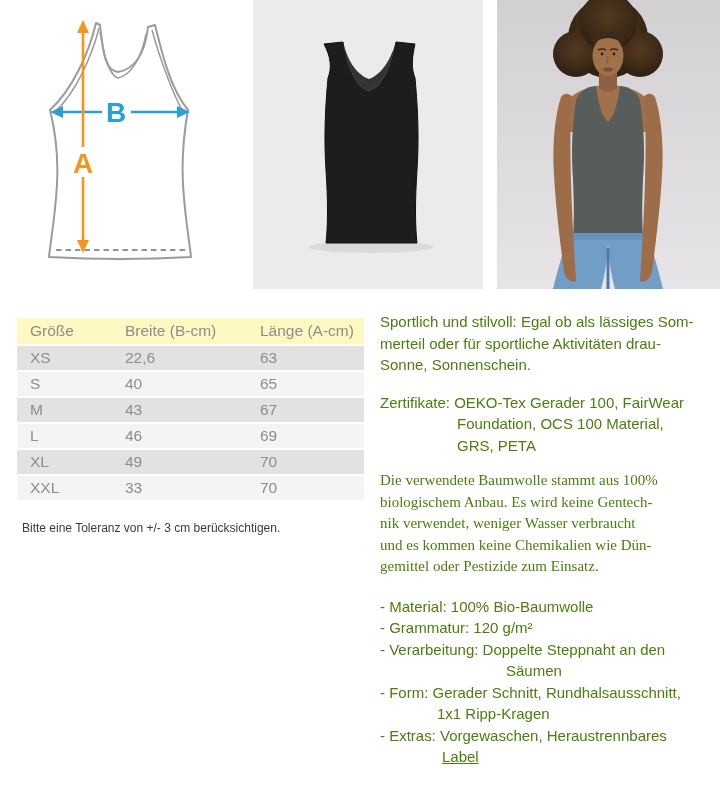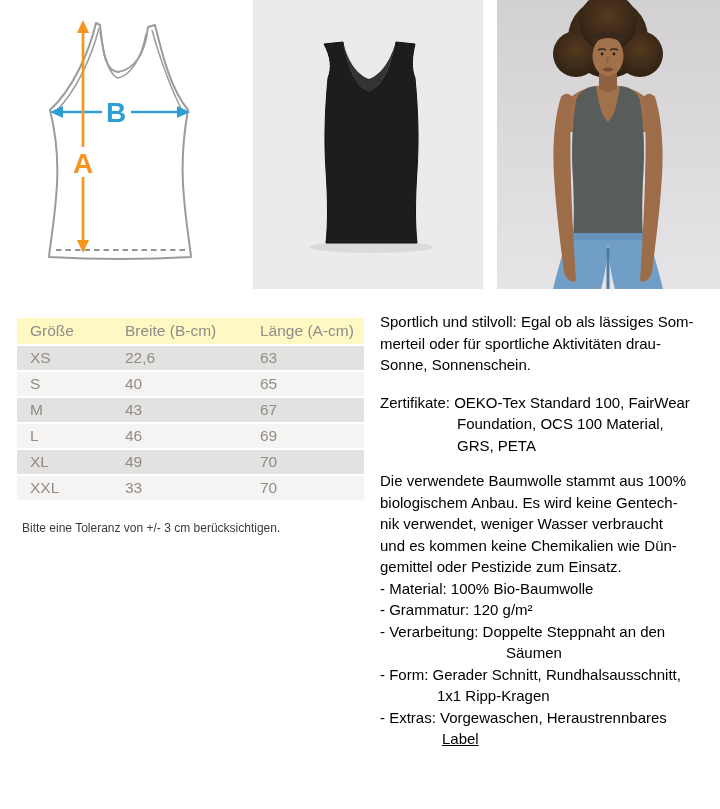--- a/index.html
+++ b/index.html
@@ -36,26 +36,26 @@
   .size-table tbody tr:nth-child(even){background:#f5f4f2;}
 
   .tolerance{
     position:absolute;left:22px;top:521px;
     font-size:12px;color:#3e3a39;white-space:nowrap;
   }
 
   
   .desc{
     position:absolute;left:380px;top:311px;width:338px;
-    font-size:15px;line-height:21.5px;color:#000000;
+    font-size:15px;line-height:21.5px;color:#4d7c0f;
   }
   .desc .para{margin:0;}
   .desc .mb16{margin-bottom:16px;}
   .desc .mb14{margin-bottom:14px;}
-  .desc .mb18{}
+  .desc .mb18{margin-bottom:18px;font-family:Liberation Serif, serif;}
   .desc .ln{white-space:nowrap;}
   .hang77{padding-left:77px;}
   .ind126{padding-left:126px;}
   .ind57{padding-left:57px;}
   .ind62{padding-left:62px;text-decoration:underline;}
 </style>
 </head>
 <body>
 
 <div class="img-block diagram-wrap">
@@ -224,21 +224,21 @@
 
 <div class="tolerance">Bitte eine Toleranz von +/- 3 cm berücksichtigen.</div>
 
 <div class="desc">
   <div class="para mb16">
     <div class="ln">Sportlich und stilvoll: Egal ob als lässiges Som-</div>
     <div class="ln">merteil oder für sportliche Aktivitäten drau-</div>
     <div class="ln">Sonne, Sonnenschein.</div>
   </div>
   <div class="para mb14">
-    <div class="ln">Zertifikate: OEKO-Tex Standard 100, FairWear</div>
+    <div class="ln">Zertifikate: OEKO-Tex Gerader 100, FairWear</div>
     <div class="ln hang77">Foundation, OCS 100 Material,</div>
     <div class="ln hang77">GRS, PETA</div>
   </div>
   <div class="para mb18">
     <div class="ln">Die verwendete Baumwolle stammt aus 100%</div>
     <div class="ln">biologischem Anbau. Es wird keine Gentech-</div>
     <div class="ln">nik verwendet, weniger Wasser verbraucht</div>
     <div class="ln">und es kommen keine Chemikalien wie Dün-</div>
     <div class="ln">gemittel oder Pestizide zum Einsatz.</div>
   </div>

